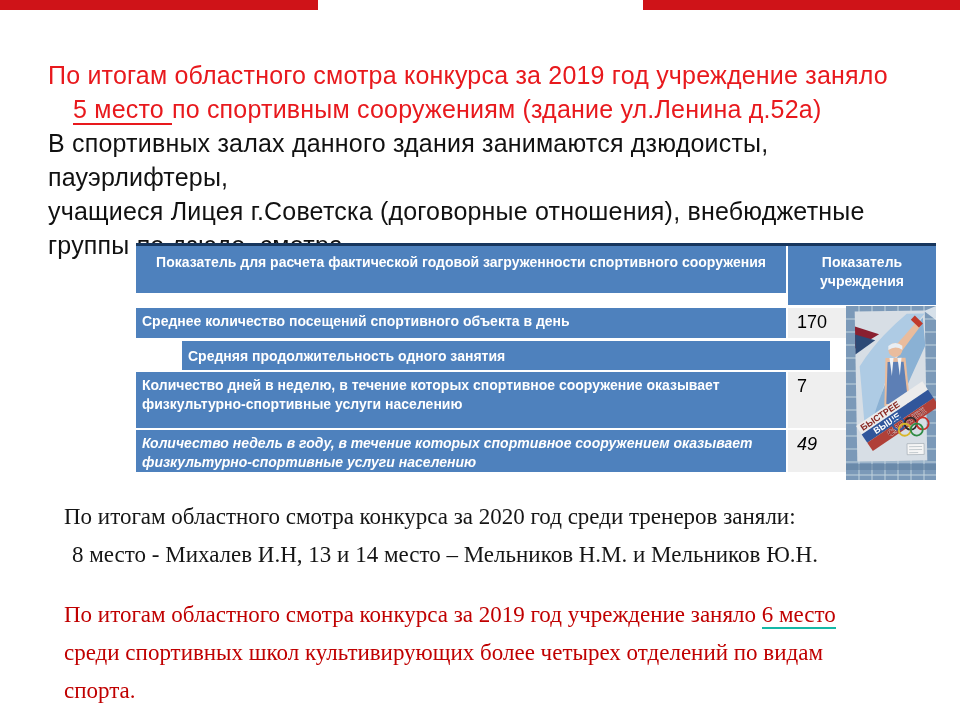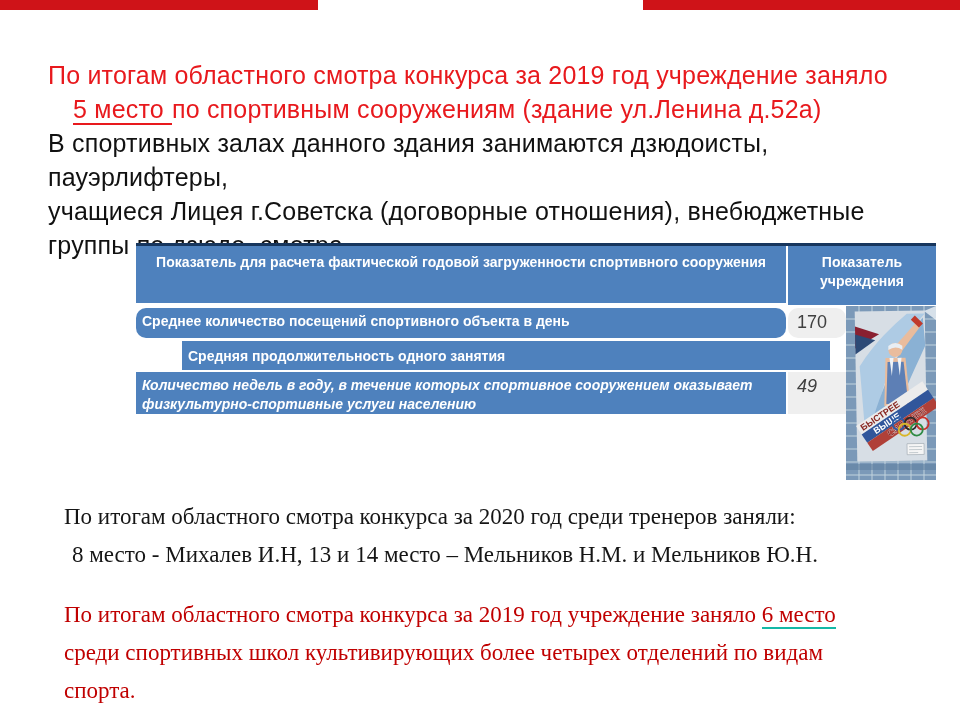--- a/index.html
+++ b/index.html
@@ -17,25 +17,25 @@
   .intro .red{color:#e8191d;}
   .u-red{border-bottom:2px solid #e8191d;padding-right:8px;margin-left:25px;}
 
   
   .tbl{position:absolute;left:136px;top:243px;width:800px;border-top:3px solid #17365d;}
   .trow{display:flex;margin-top:3px;}
   .trow.hdr{margin-top:0;}
   .cell{background:#4e81bd;color:#fff;font-weight:bold;font-size:14px;line-height:19px;
         box-sizing:border-box;}
   .c-label{width:650px;margin-right:2px;padding:4px 8px 2px 6px;}
-  .c-h1{width:650px;margin-right:2px;height:57px;text-align:center;padding-top:7px;}
+  .c-h1{width:650px;margin-right:2px;height:47px;text-align:center;padding-top:7px;}
   .c-h2{width:148px;height:59px;text-align:center;padding:7px 14px 8px 14px;}
-  .c-val{width:58px;background:#efefef;color:#404040;font-weight:normal;font-size:18px;
+  .c-val{width:58px;background:#efefef;color:#000000;font-weight:normal;font-size:18px;
          line-height:22px;padding:3px 4px 0 9px;box-sizing:border-box;}
-  .r1 .c-label,.r1 .c-val{height:30px;border-radius:10px;}
+  .r1 .c-label,.r1 .c-val{height:30px;}
   .r2 .c-label,.r2 .c-val{height:29px;margin-left:46px;}
   .r3 .c-label,.r3 .c-val{height:56px;}
   .r4 .c-label,.r4 .c-val{height:42px;font-style:italic;}
   .r2{margin-top:3px;}
   .r3,.r4{margin-top:2px;}
   .r2 .c-label{padding-top:6px;}
 
   
   .poster{position:absolute;left:846px;top:306px;width:90px;height:174px;}
 
@@ -70,20 +70,24 @@
       <div class="cell c-h1">Показатель для расчета фактической годовой загруженности спортивного сооружения</div>
       <div class="cell c-h2">Показатель учреждения</div>
     </div>
     <div class="trow r1">
       <div class="cell c-label">Среднее количество посещений спортивного объекта в день</div>
       <div class="c-val">170</div>
     </div>
     <div class="trow r2">
       <div class="cell c-label">Средняя продолжительность одного занятия</div>
       <div class="c-val">1</div>
+    </div>
+    <div class="trow r3">
+      <div class="cell c-label">Количество дней в неделю, в течение которых спортивное сооружение оказывает физкультурно-спортивные услуги населению</div>
+      <div class="c-val">7</div>
     </div>
     <div class="trow r4">
       <div class="cell c-label">Количество недель в году, в течение которых спортивное сооружением оказывает физкультурно-спортивные услуги населению</div>
       <div class="c-val">49</div>
     </div>
   </div>
 
   <div class="poster">
     <svg width="90" height="174" viewBox="0 0 90 174" xmlns="http://www.w3.org/2000/svg">
 

